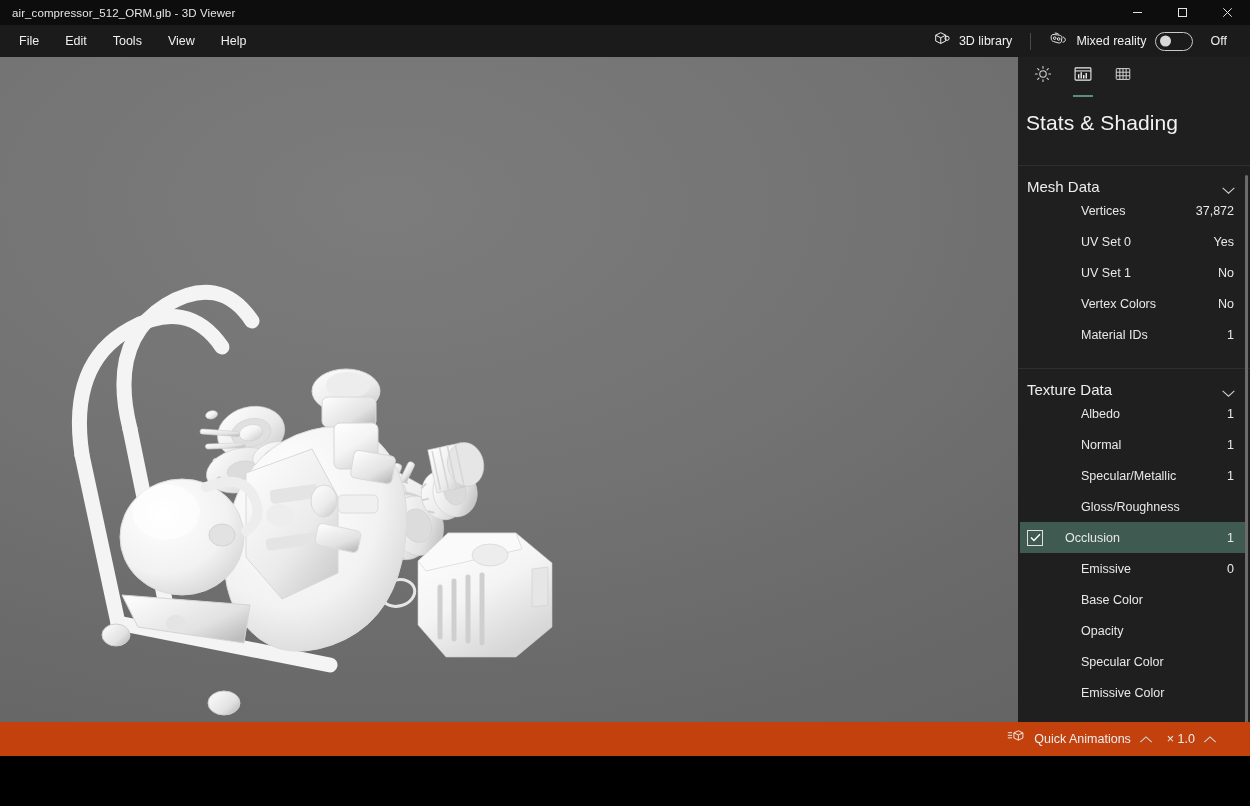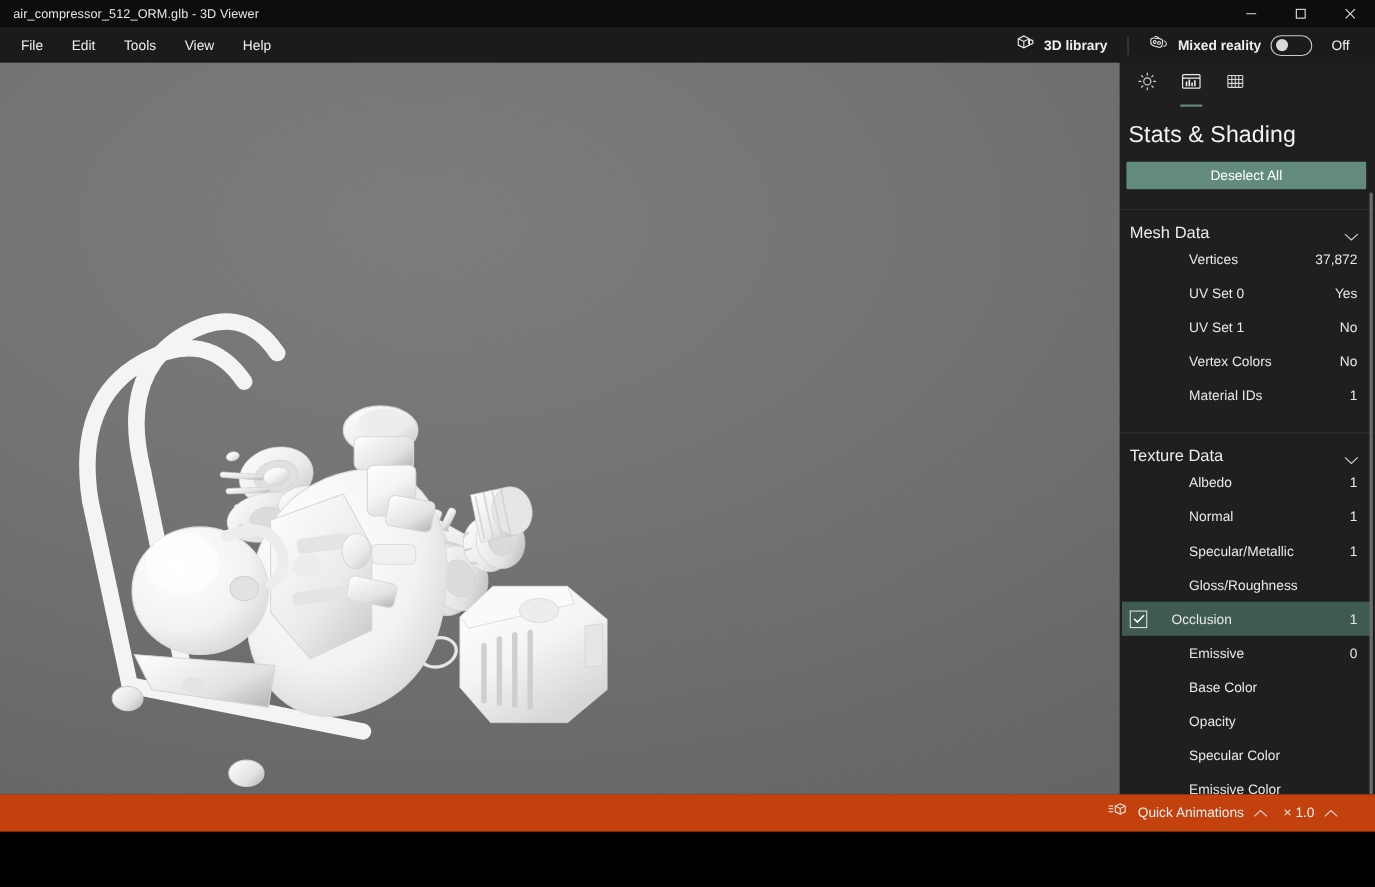--- a/index.html
+++ b/index.html
@@ -47,21 +47,21 @@
   .menu-item {
     font-size: 12.5px; color: #f0f0f0;
     padding: 5px 13px; border-radius: 2px;
     white-space: nowrap;
   }
   .menu-right {
     position: absolute; right: 0; top: 0; height: 32px;
     display: flex; align-items: center; padding-right: 14px; gap: 0px;
   }
   .mr-group { display: flex; align-items: center; gap: 8px; padding: 4px 9px; border-radius: 2px; }
-  .mr-label { font-size: 12.5px; color: #f0f0f0; white-space: nowrap; font-weight: bold; }
+  .mr-label { font-size: 12.5px; color: #f0f0f0; white-space: nowrap; }
   .vdiv { width: 1px; height: 17px; background: #4a4a4a; margin: 0 9px; }
   .toggle-sw {
     width: 38px; height: 19px; border-radius: 10px;
     border: 1px solid #c9c9c9; background: transparent;
     position: relative; flex: 0 0 38px;
   }
   .toggle-knob {
     position: absolute; left: 4px; top: 50%; transform: translateY(-50%);
     width: 11px; height: 11px; border-radius: 50%; background: #d8d8d8;
   }
@@ -516,23 +516,20 @@
               <line x1="13.5" y1="4" x2="13.5" y2="16"></line>
           </svg>
 
         </div>
       </div>
 
       <div class="panel-title">Stats &amp; Shading</div>
 
       <div class="panel-scroll">
 
-        <div class="deselect-wrap">
-          <button class="deselect-btn">Deselect All</button>
-        </div>
 
         <div class="section">
           <div class="section-head">
             <span class="section-title">Mesh Data</span>
             <span class="chev">
               <svg width="15" height="9" viewBox="0 0 16 10" fill="none" stroke="currentColor" stroke-width="1.2">
                   <path d="M1.5 2 L8 8 L14.5 2"></path>
                 </svg>
             </span>
           </div>

